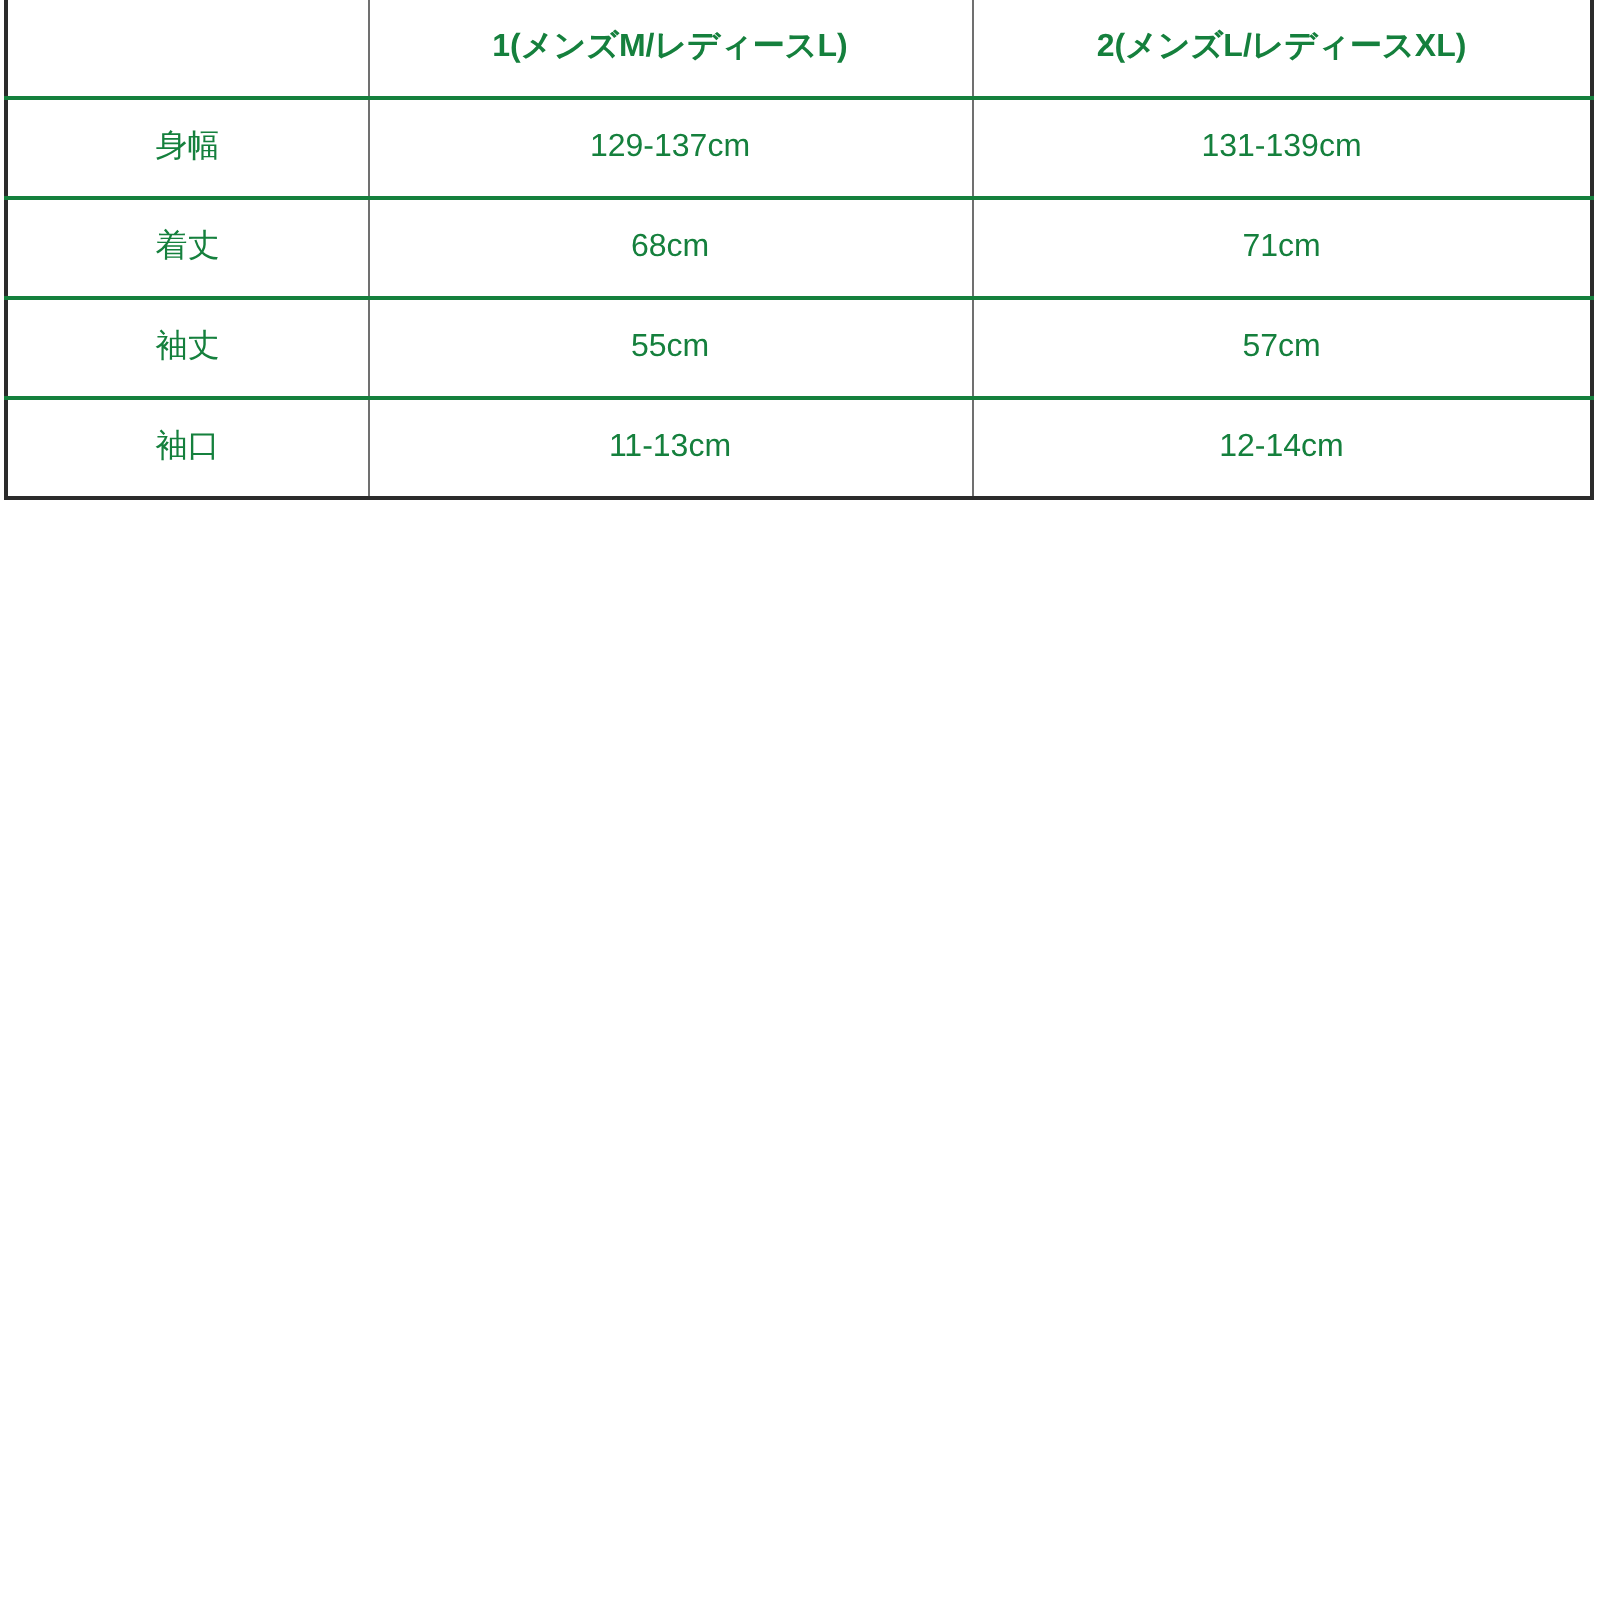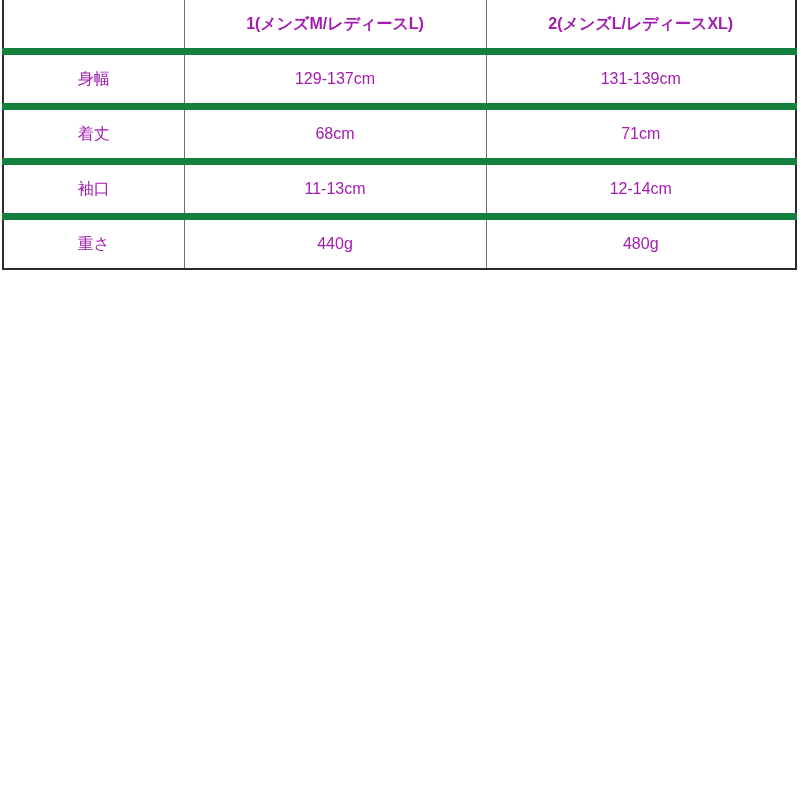--- a/index.html
+++ b/index.html
@@ -30,30 +30,30 @@
   }
   table.size-table th,
   table.size-table td {
     height: 48px;
     padding: 0;
     text-align: center;
     vertical-align: middle;
     font-size: 16px;
     line-height: 1;
     background: #ffffff;
-    color: #a21caf;
+    color: #15803d;
   }
   
   table.size-table th + th,
   table.size-table td + td {
     border-left: 1px solid #707070;
   }
   
   table.size-table tbody tr td {
-    border-top: 7px solid #15803d;
+    border-top: 2px solid #15803d;
   }
   table.size-table thead th {
     font-weight: bold;
   }
   table.size-table tbody td {
     font-weight: normal;
   }
 </style>
 </head>
 <body>
@@ -77,24 +77,24 @@
         <td>身幅</td>
         <td>129-137cm</td>
         <td>131-139cm</td>
       </tr>
       <tr>
         <td>着丈</td>
         <td>68cm</td>
         <td>71cm</td>
       </tr>
       <tr>
+        <td>袖丈</td>
+        <td>55cm</td>
+        <td>57cm</td>
+      </tr>
+      <tr>
         <td>袖口</td>
         <td>11-13cm</td>
         <td>12-14cm</td>
-      </tr>
-      <tr>
-        <td>重さ</td>
-        <td>440g</td>
-        <td>480g</td>
       </tr>
     </tbody>
   </table>
 </div>
 
 </body></html>

